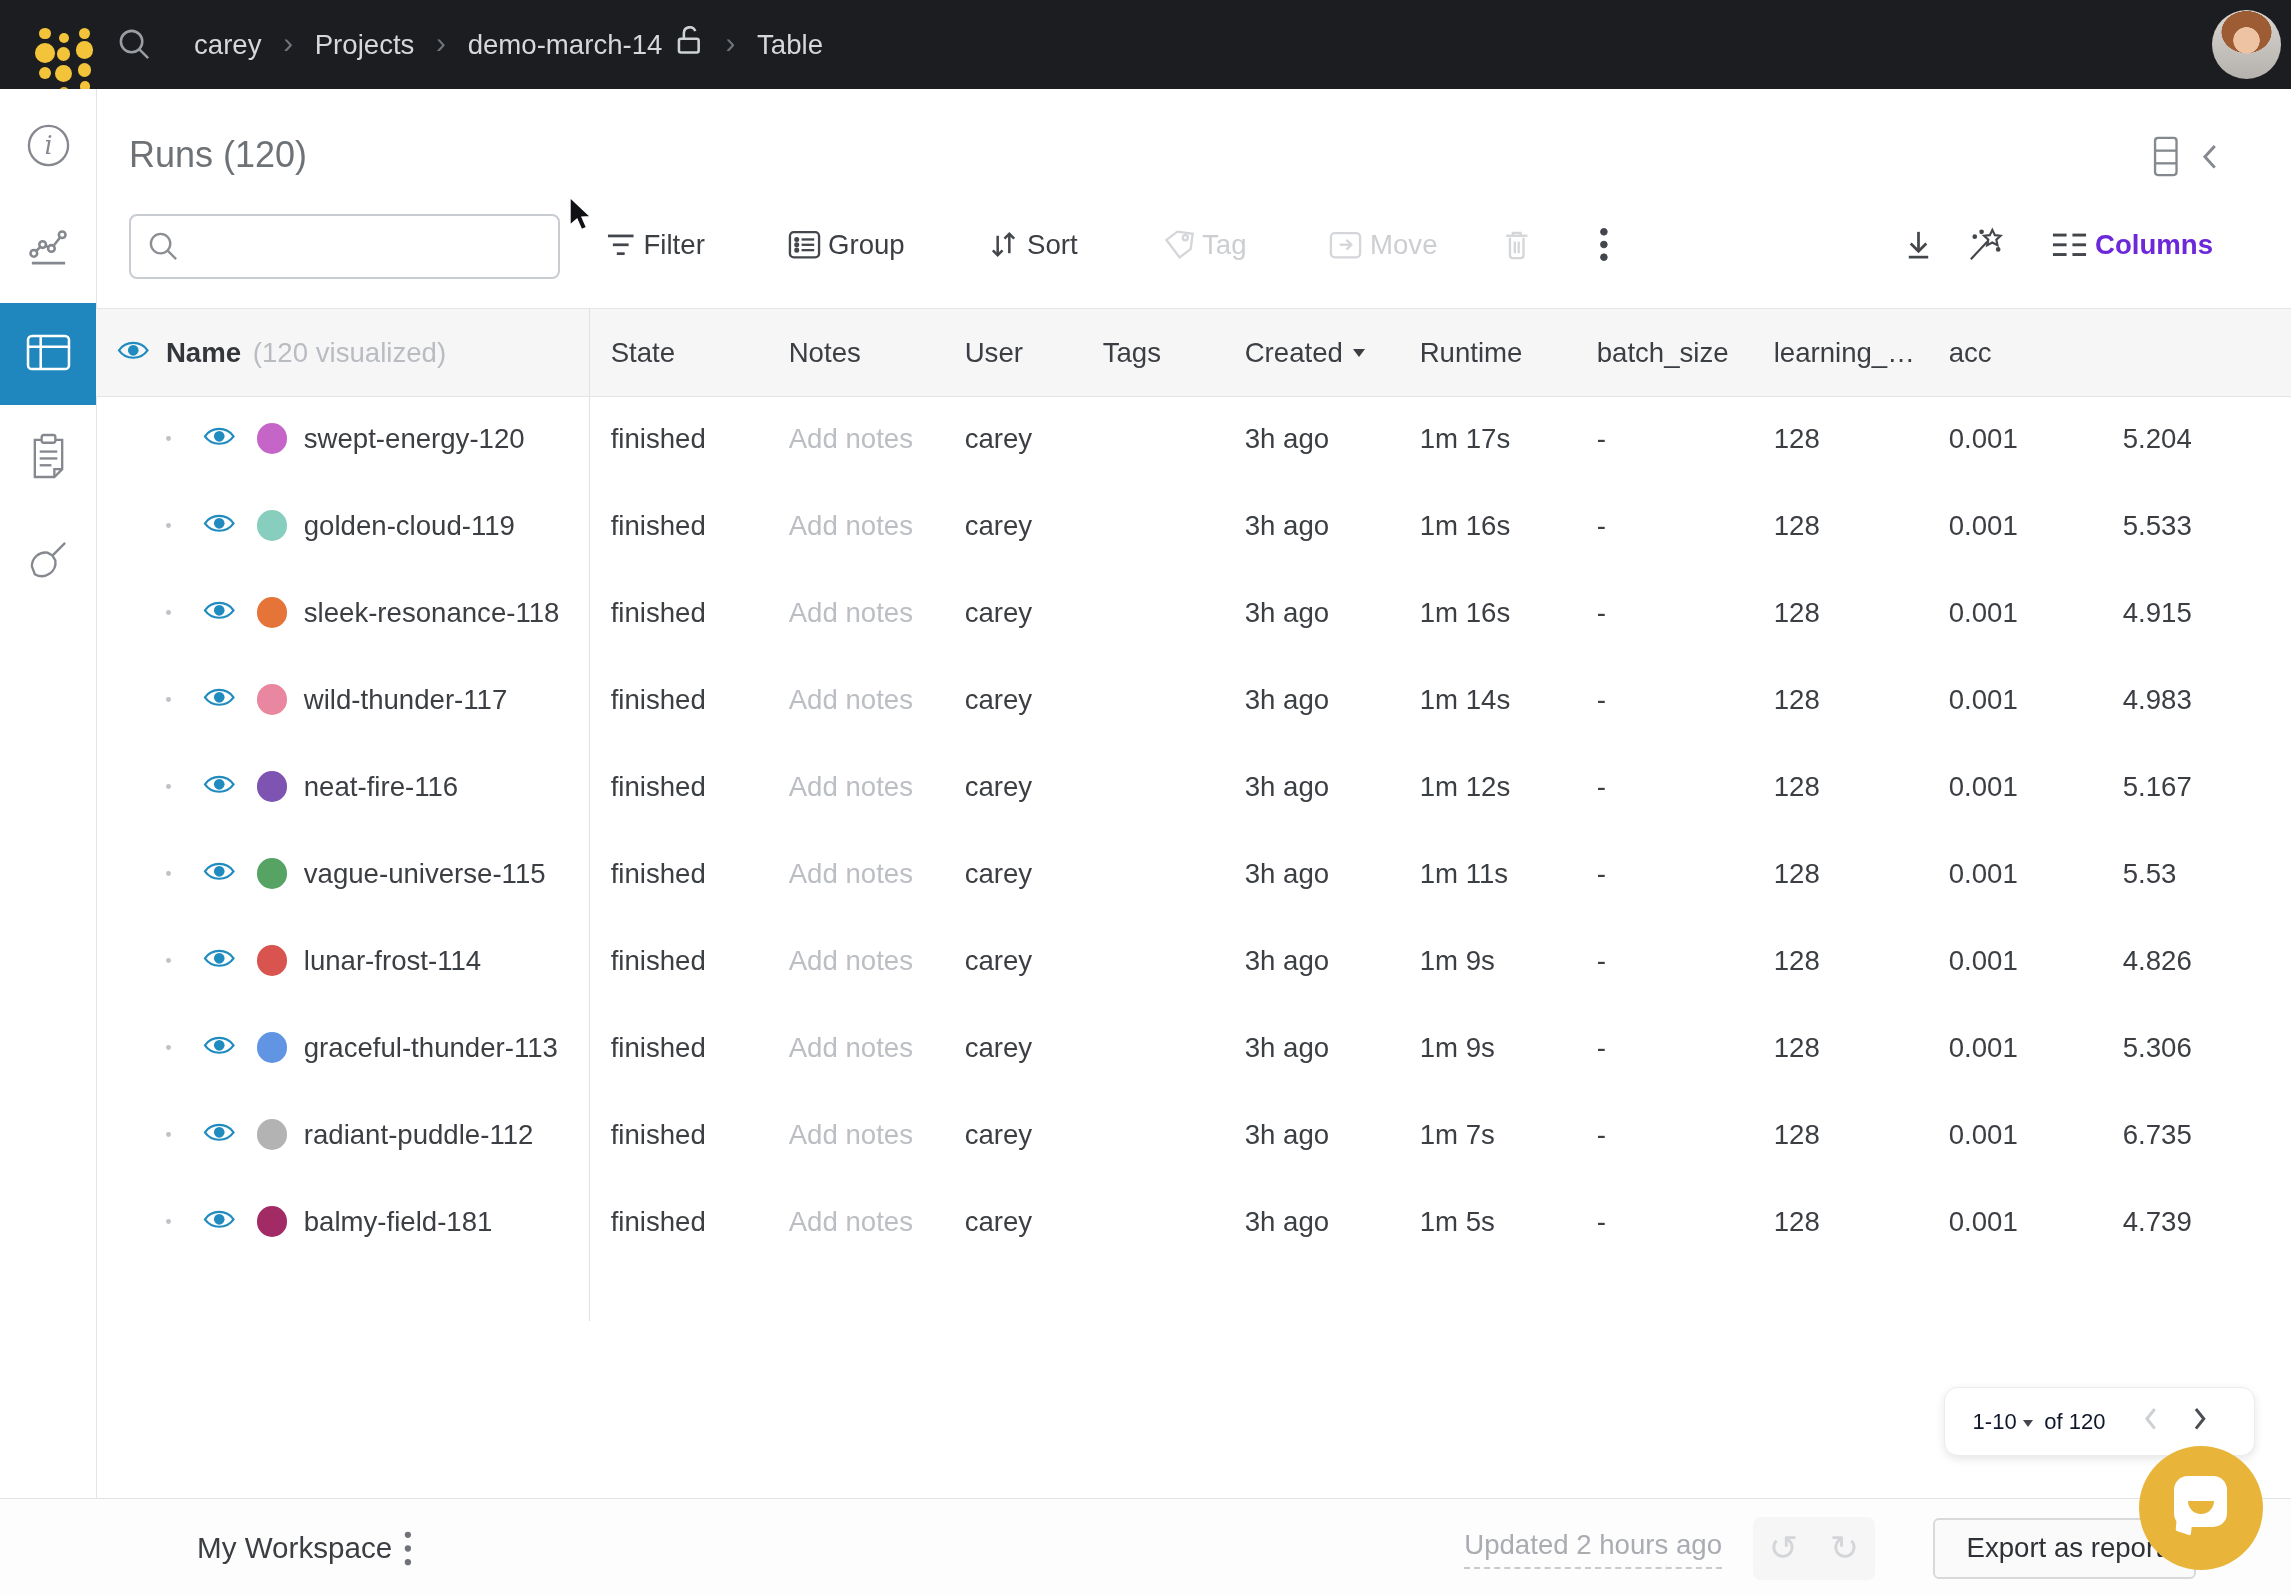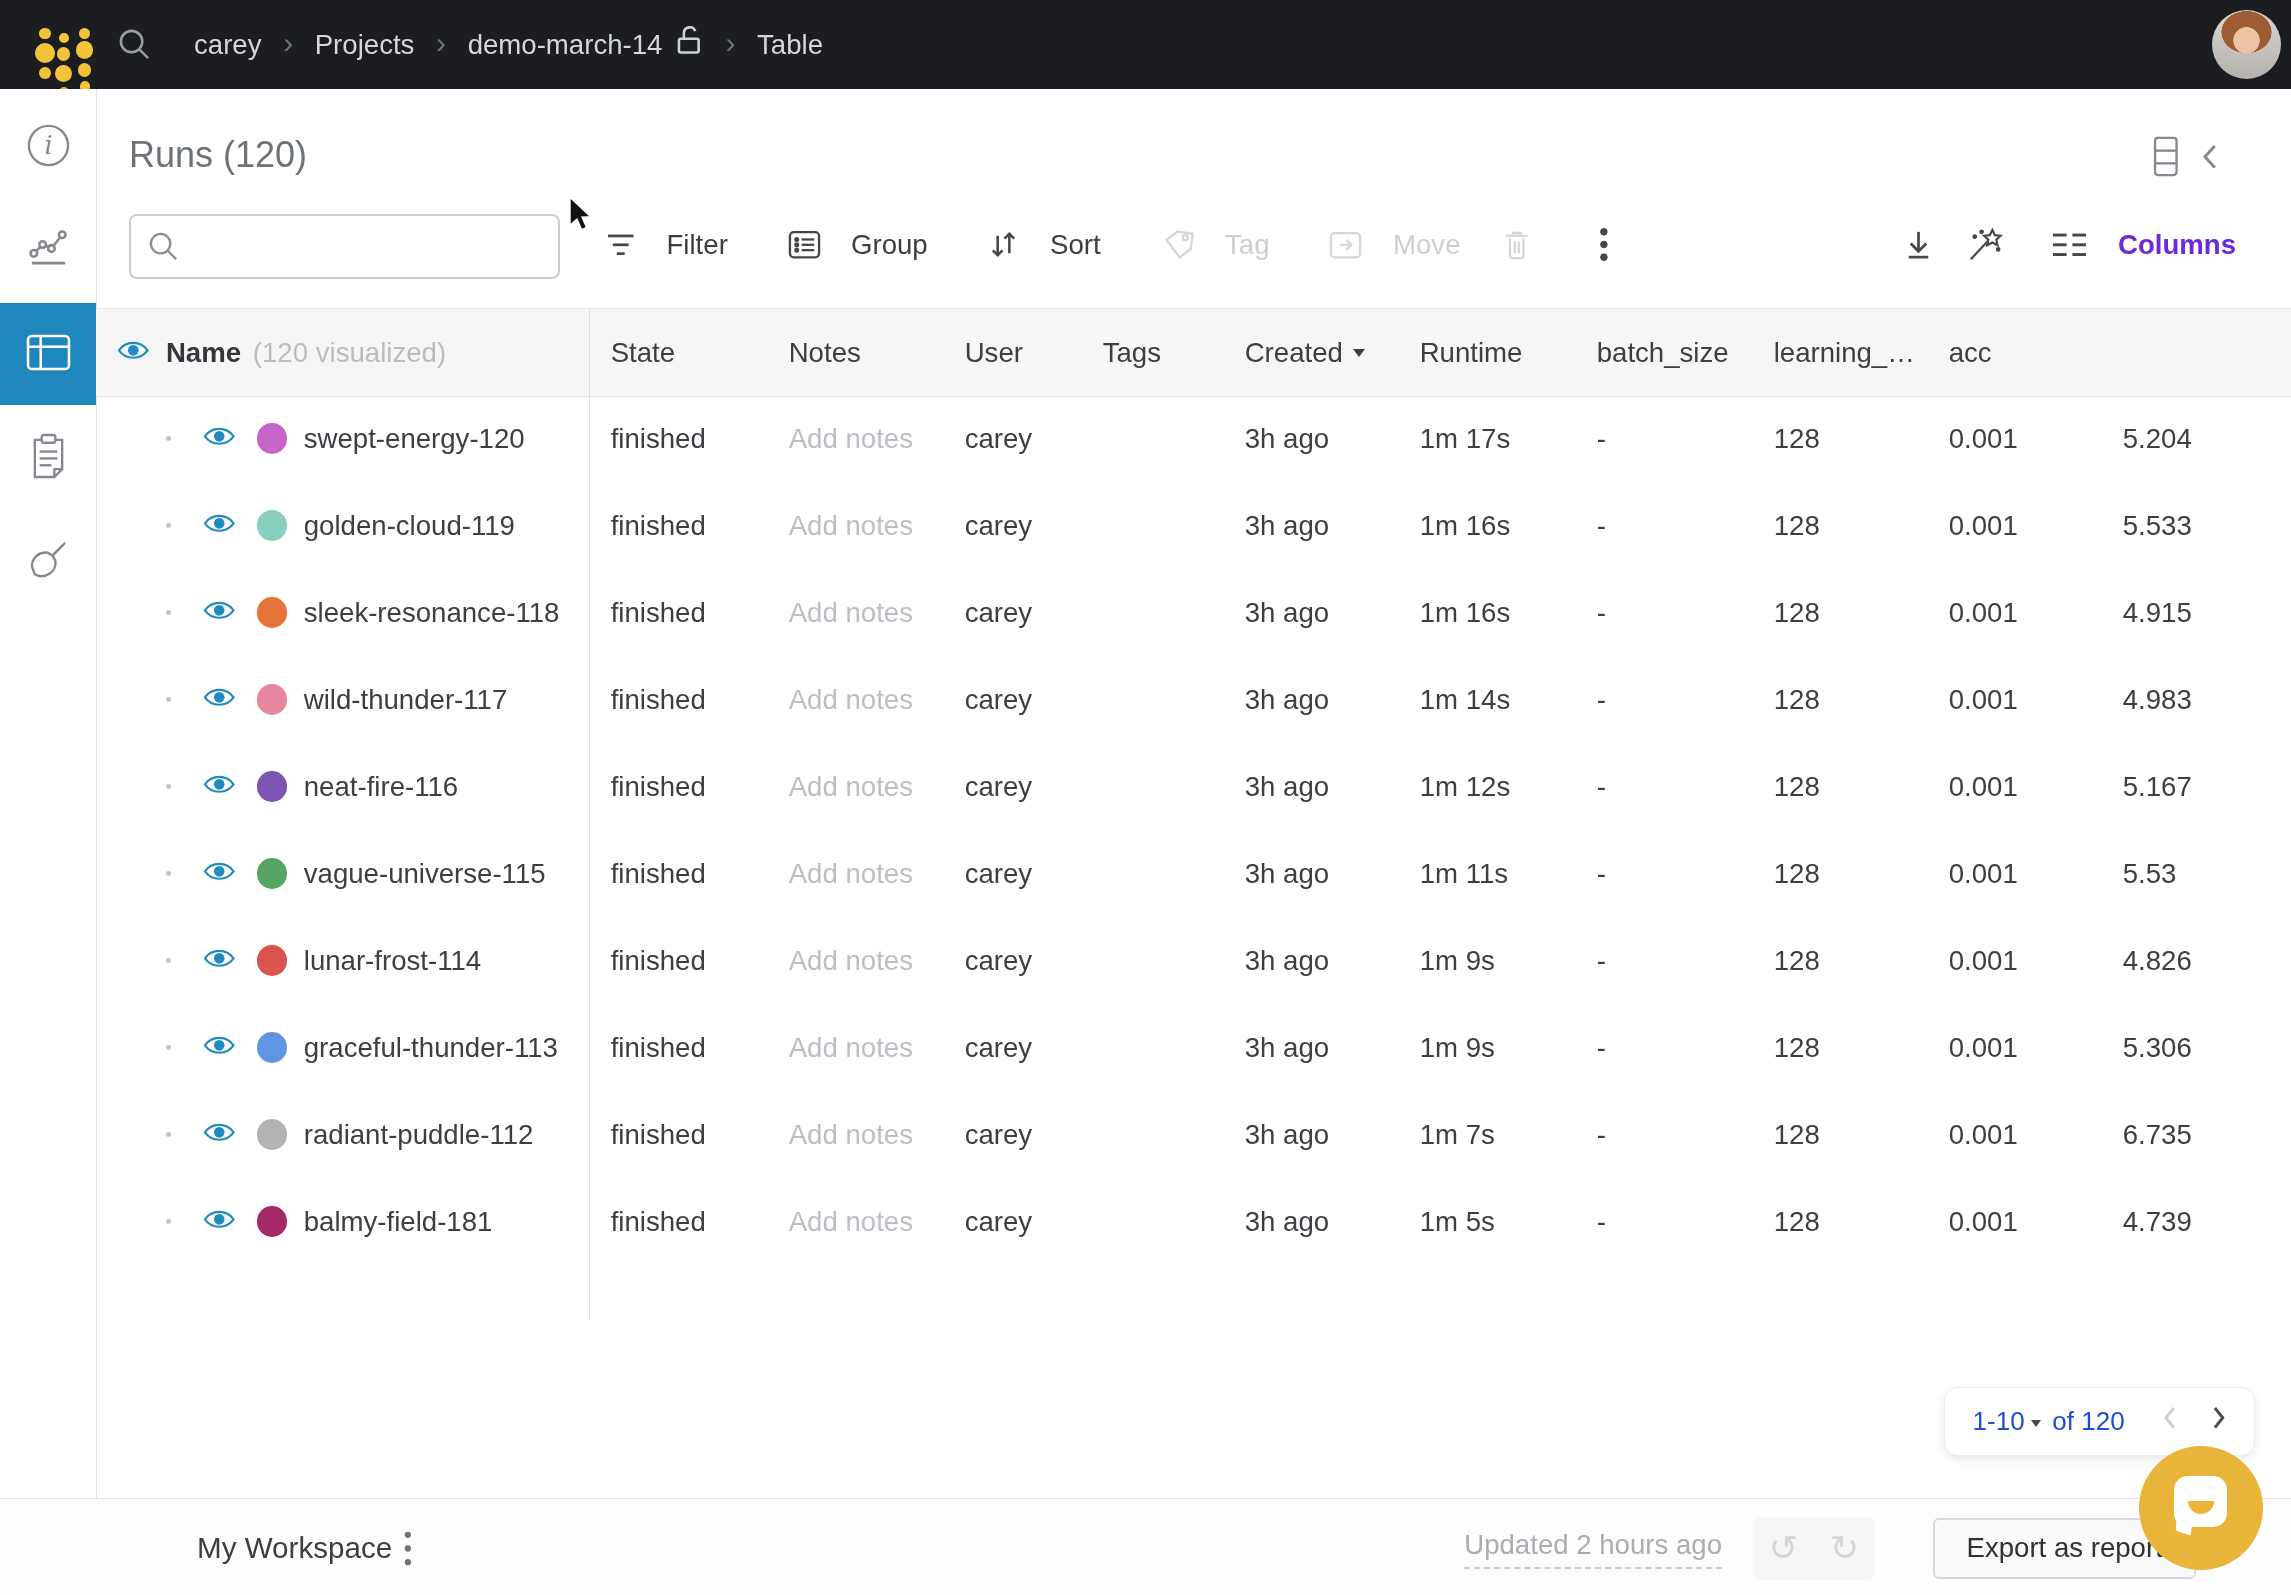--- a/index.html
+++ b/index.html
@@ -25,21 +25,21 @@
   .sidebar{position:absolute;left:0;top:89px;width:96px;height:1410px;background:#fff;border-right:1px solid #e3e4e6;}
   .side-item{position:absolute;left:0;width:96px;height:102px;display:flex;align-items:center;justify-content:center;color:#85898f;}
   .side-item.active{background:#2087be;color:#fff;}
 
   
   .page-title{position:absolute;left:129px;top:134px;font-size:36px;color:#6d7277;}
   .top-right-icons{position:absolute;left:2153px;top:136px;display:flex;align-items:center;gap:21.7px;color:#85898f;}
   .searchbox{position:absolute;left:129px;top:214px;width:427px;height:61px;border:2px solid #c9ccd0;border-radius:7.9px;display:flex;align-items:center;background:#fff;}
   .searchbox svg{margin-left:15.8px;}
   .searchbox input{border:none;outline:none;flex:1;height:100%;font-size:25.6px;background:transparent;margin-left:9.9px;}
-  .tool{position:absolute;top:215px;height:59px;display:flex;align-items:center;gap:30px;font-size:27.6px;color:#3b3e42;}
+  .tool{position:absolute;top:215px;height:59px;display:flex;align-items:center;gap:7px;font-size:27.6px;color:#3b3e42;}
   .tool.disabled{color:#ccced2;}
   .tool.disabled svg{stroke:#d4d6d9;}
   .tool svg{stroke:#43464b;}
   .tool.right-ic{color:#6d28d9;font-weight:bold;}
 
   
   .tgrid{display:grid;grid-template-columns:494px 178px 176px 138px 142px 175px 177px 177px 175px 174px 188px;}
   .thead{position:absolute;left:96px;top:308px;width:2196px;height:87px;background:#f6f6f7;border-top:1px solid #e4e5e7;border-bottom:1px solid #e4e5e7;font-size:27.6px;color:#3b3e42;}
   .th{display:flex;align-items:center;padding-left:20.7px;box-sizing:border-box;white-space:nowrap;overflow:hidden;}
   .th-name{gap:0;}
@@ -52,21 +52,21 @@
   .row-eye{margin-left:32.5px;}
   .run-dot{width:30.5px;height:30.5px;border-radius:50%;margin-left:20.7px;flex:0 0 auto;}
   .run-name{margin-left:16.7px;}
   .stub{height:56px;}
   .muted{color:#bbbec3;}
   .name-extra{color:#b9bcc1;margin-left:11.8px;font-weight:400;}
   .name-strong{font-weight:700;color:#33363a;margin-left:16.7px;}
   .created-arrow{width:0;height:0;border-left:6.9px solid transparent;border-right:6.9px solid transparent;border-top:8.9px solid #3b3e42;margin-left:9.9px;}
 
   
-  .pager{position:absolute;left:1944px;top:1387px;width:309px;height:67px;background:#fff;border:1px solid #ececee;border-radius:13.8px;box-shadow:0 3px 9.9px rgba(0,0,0,.10);display:flex;align-items:center;font-size:26px;color:#1d4ed8;}
+  .pager{position:absolute;left:1944px;top:1387px;width:309px;height:67px;background:#fff;border:1px solid #ececee;border-radius:13.8px;box-shadow:0 3px 9.9px rgba(0,0,0,.10);display:flex;align-items:center;font-size:22px;color:#0f172a;}
   .pager .rng{margin-left:27.6px;}
   .pager .tri{width:0;height:0;border-left:5.9px solid transparent;border-right:5.9px solid transparent;border-top:7.9px solid #44474c;margin:3.9px 0 0 5.9px;}
   .pager .of{margin-left:11.8px;}
   .pg-prev{margin-left:35px;}
   .pg-next{margin-left:29.6px;}
 
   
   .bottombar{position:absolute;left:0;top:1498px;width:2291px;height:98px;background:#fdfdfd;border-top:1px solid #e2e3e5;}
   .ws-label{position:absolute;left:197px;top:0;height:98px;display:flex;align-items:center;font-size:29.6px;color:#3b3e42;}
   .ws-kebab{position:absolute;left:402px;top:27.6px;}

